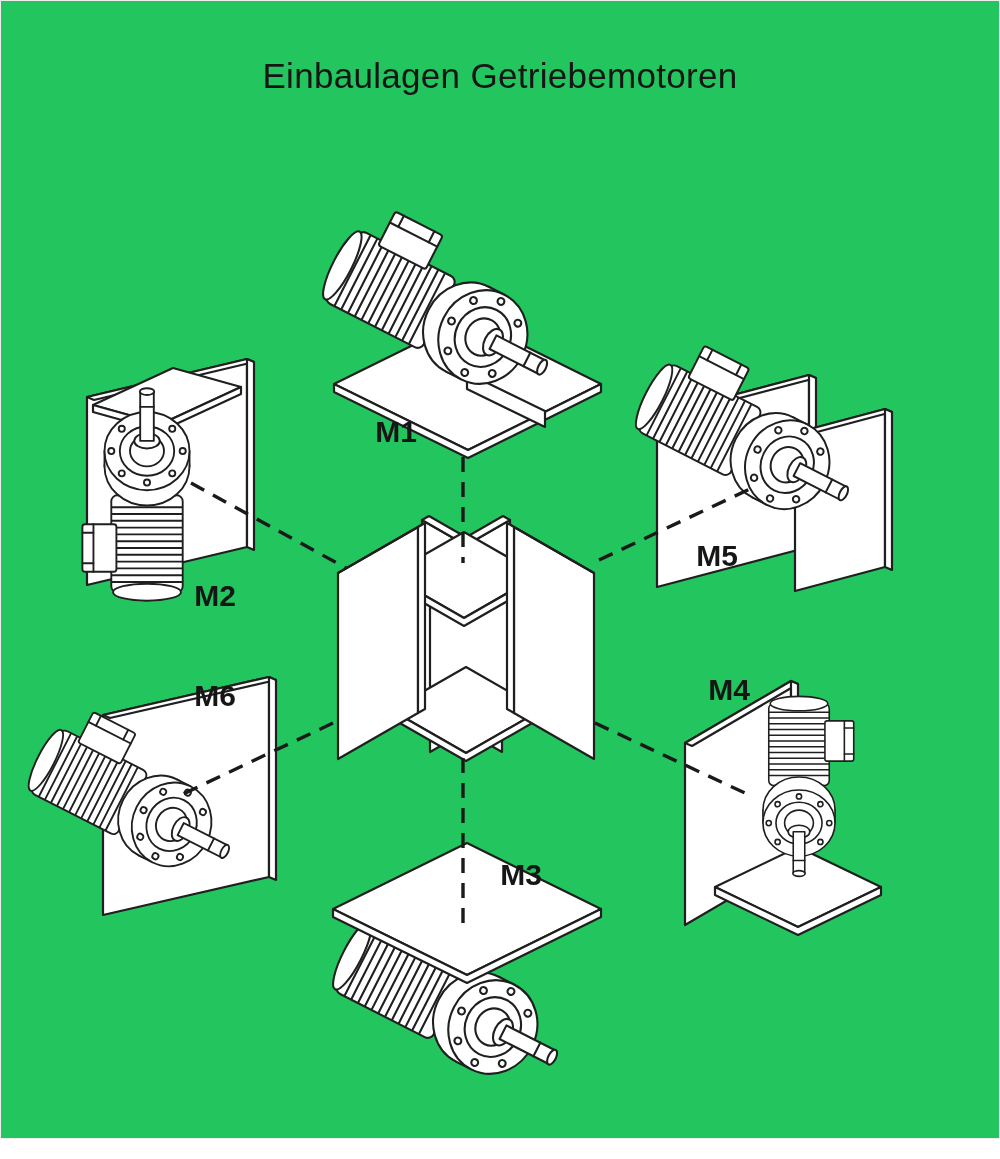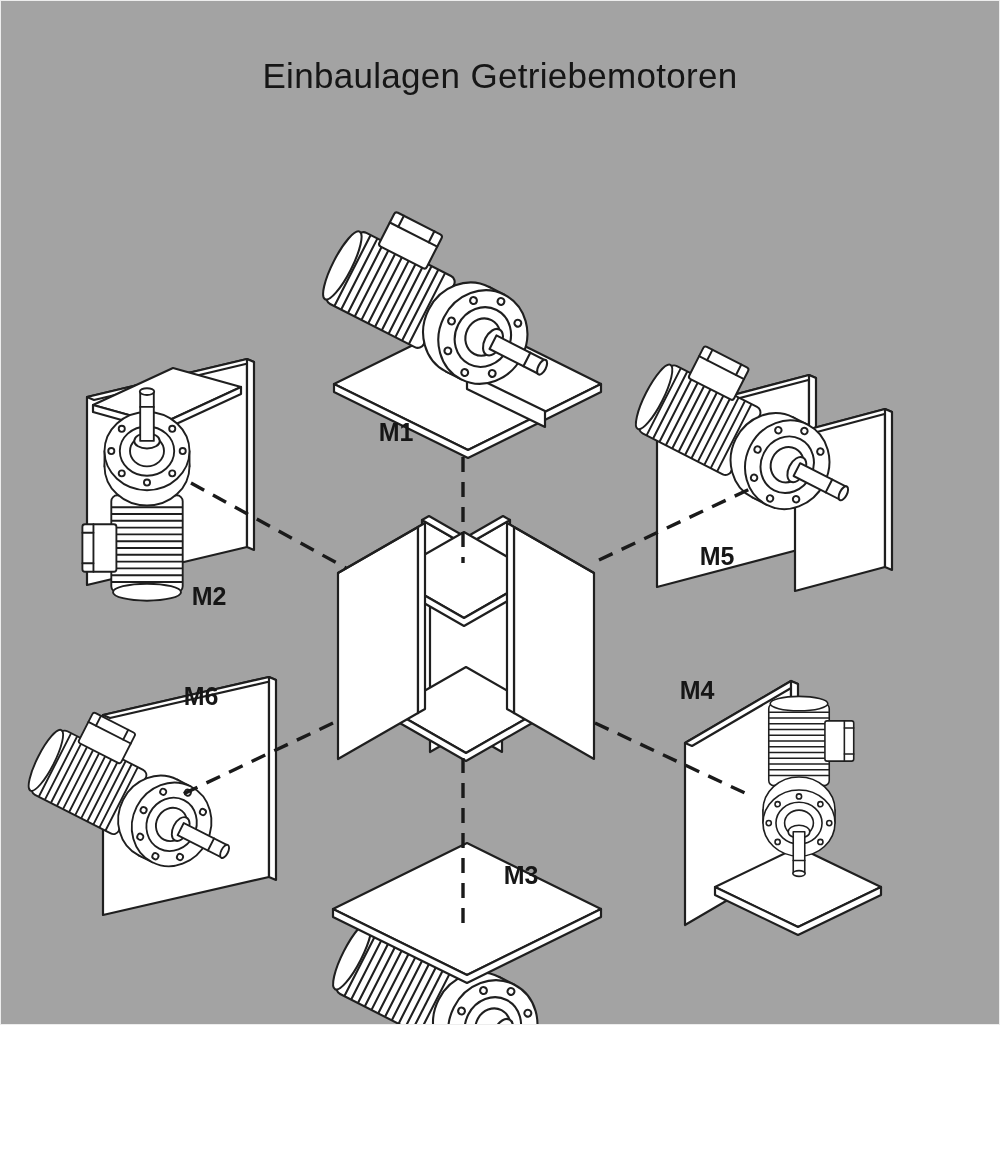--- a/index.html
+++ b/index.html
@@ -1,35 +1,35 @@
 <!DOCTYPE html>
 <html><head>
 <meta charset="utf-8">
 <style>
   html,body{margin:0;padding:0;background:#ffffff;}
   .page{
     position:relative;
-    width:1000px;height:1025px;
-    background:#a3a3a3;
+    width:1000px;height:1139px;
+    background:#22c55e;
     font-family:"Liberation Sans", sans-serif;
     overflow:hidden;
     border:1px solid #ededed;
     box-sizing:border-box;
   }
   .title{
     position:absolute;top:52px;left:0;right:0;
     text-align:center;color:#161616;
     font-size:35px;line-height:1.32;
     letter-spacing:0.3px;
   }
   .diagram-svg{position:absolute;left:0;top:0;}
   .pos-label{
     position:absolute;
     transform:translate(-50%,-50%);
-    font-size:25px;font-weight:bold;color:#161616;
+    font-size:30px;font-weight:bold;color:#161616;
     white-space:nowrap;
   }
 </style>
 </head>
 <body>
 
 <div class="page">
 
   <div class="title">
     <div>Einbaulagen Getriebemotoren</div>
@@ -156,19 +156,19 @@
       <line x1="462" y1="456" x2="462" y2="562"></line>
       <line x1="190" y1="482" x2="345" y2="567"></line>
       <line x1="598" y1="559" x2="753" y2="486"></line>
       <line x1="332" y1="722" x2="182" y2="793"></line>
       <line x1="594" y1="722" x2="746" y2="793"></line>
       <line x1="462" y1="757" x2="462" y2="928"></line>
     </g>
   </svg>
 
   <div class="pos-label" style="left:395px;top:431px">M1</div>
-  <div class="pos-label" style="left:208px;top:595px">M2</div>
+  <div class="pos-label" style="left:214px;top:595px">M2</div>
   <div class="pos-label" style="left:520px;top:874px">M3</div>
-  <div class="pos-label" style="left:696px;top:689px">M4</div>
+  <div class="pos-label" style="left:728px;top:689px">M4</div>
   <div class="pos-label" style="left:716px;top:555px">M5</div>
-  <div class="pos-label" style="left:200px;top:695px">M6</div>
+  <div class="pos-label" style="left:214px;top:695px">M6</div>
 
 </div>
 
 </body></html>

